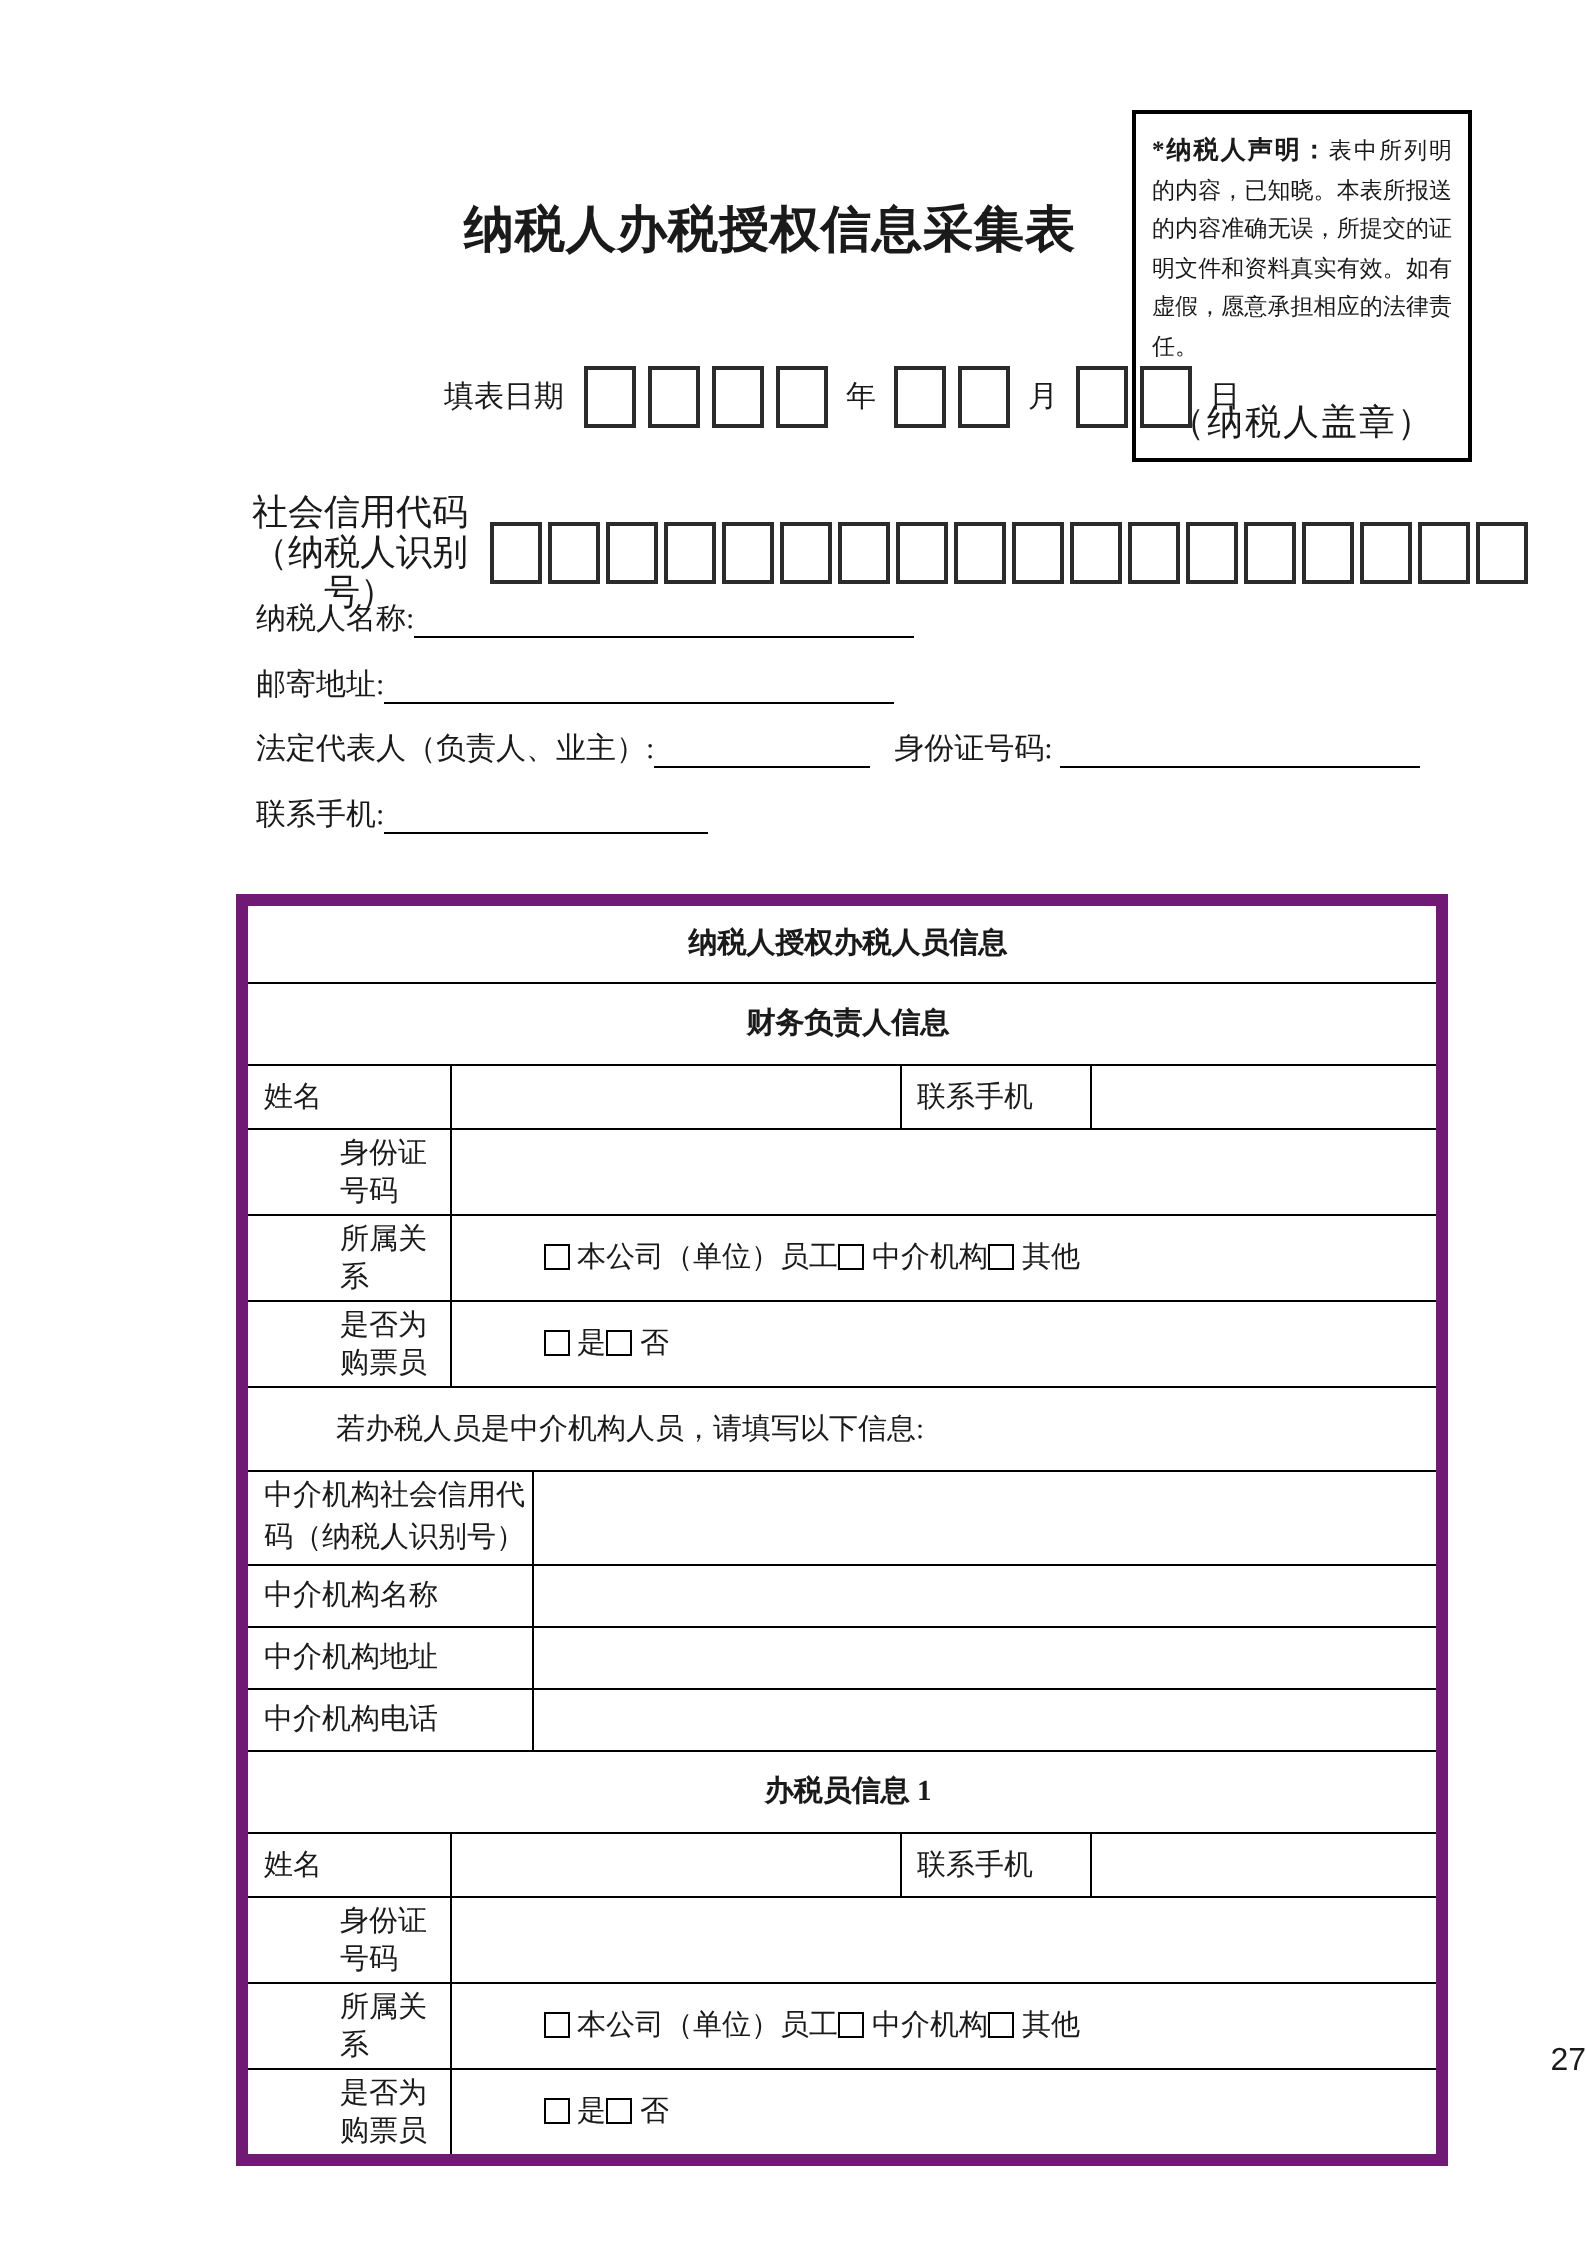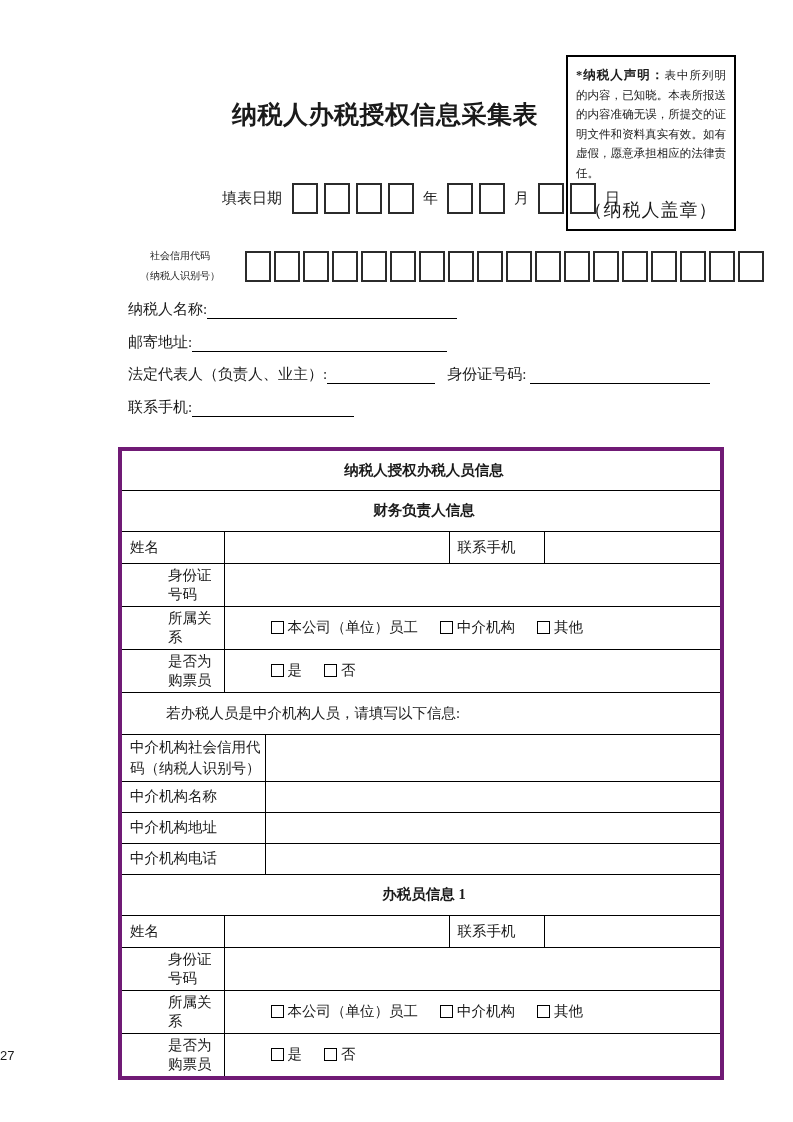--- a/index.html
+++ b/index.html
@@ -21,47 +21,47 @@
   .date-row { position:absolute; left:222px; top:139px; display:flex; align-items:center; font-size:15px;margin-top:44px; }
   .date-row .dlabel { margin-right:10px; }
   .date-row .unit { margin:0 9px; }
   .boxes { display:inline-flex; }
   .boxes.dategap .codebox + .codebox { margin-left:6px; }
   .boxes.codegap .codebox + .codebox { margin-left:3px; }
   .codebox { display:inline-block; width:26px; height:31px; border:2px solid #2b2b2b; background:#fff; }
 
   
   .credit-row { position:absolute; left:120px; top:246px; display:flex; align-items:center; }
-  .credit-label { width:120px; text-align:center; font-size:10px; line-height:20px; margin-right:5px; }
+  .credit-label { width:120px; text-align:center; font-size:18px; line-height:20px; margin-right:5px; }
   
   
   .fline { position:absolute; font-size:15px; white-space:nowrap; }
   .fill { display:inline-block; border-bottom:1px solid #000; height:16px; vertical-align:bottom; }
   .l-name { left:128px; top:300px; }
   .l-addr { left:128px; top:333px; }
   .l-legal { left:128px; top:365px; }
   .l-phone { left:128px; top:398px; }
   .gap10 { display:inline-block; width:12px; }
 
   
   table.main { position:absolute; left:118px; top:447px; width:606px;
-               border-collapse:collapse; border:4px solid #701a75; table-layout:fixed; }
+               border-collapse:collapse; border:6px solid #701a75; table-layout:fixed; }
   table.main td { border:1px solid #000; font-size:14.5px; padding:2px 2px 2px 8px; vertical-align:middle; }
   td.sec { text-align:center; font-weight:bold; font-size:16px; height:41px; padding-left:2px; }
   tr.h32 td { height:32px; }
   tr.h30 td { height:30px;padding-left:46px; }
   tr.note td { height:42px;padding-left:44px; }
   tr.agcode td { height:44px; line-height:21px; }
   tr.ag td { height:31px; }
   .cb { display:inline-block; width:13px; height:13px; border:1px solid #000; margin-right:4px; vertical-align:-2px; background:#fff; }
   .opt { white-space:nowrap; }
-  .opt + .opt { margin-left:22px; }
-
-  .pageno { position:absolute; left:0; top:1048px; width:100%; text-align:left;
-            font-size:13px; font-family:"Liberation Sans","DejaVu Sans",sans-serif; }
+  .opt + .opt { }
+
+  .pageno { position:absolute; left:0; top:1022px; width:100%; text-align:right;
+            font-size:16px; font-family:"Liberation Sans","DejaVu Sans",sans-serif; }
 </style>
 </head>
 <body>
 
 <div class="page">
 
   <div class="decl">
     <p><span class="lead">*纳税人声明：</span><span>表中所列明的内容，已知晓。本表所报送的内容准确无误，所提交的证明文件和资料真实有效。如有虚假，愿意承担相应的法律责任。</span></p>
     <div class="stamp">（纳税人盖章）</div>
   </div>

